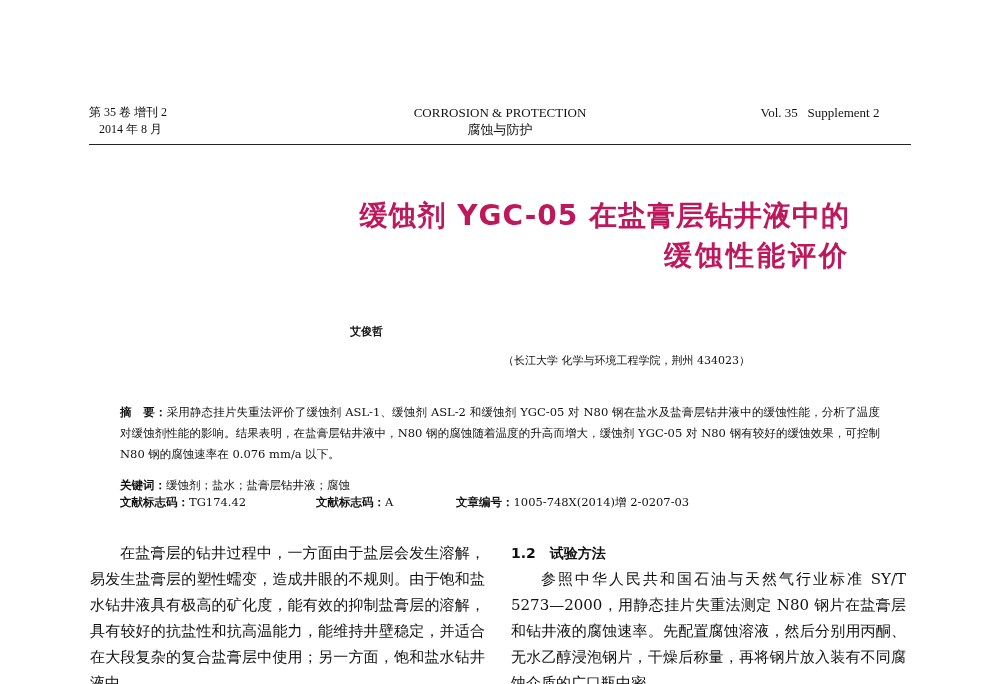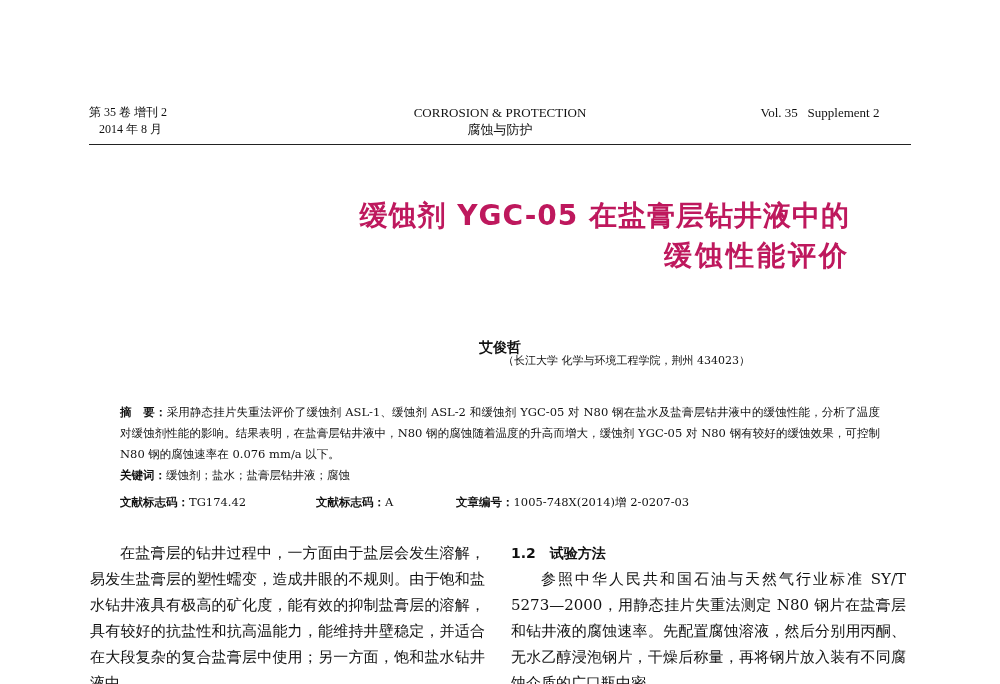--- a/index.html
+++ b/index.html
@@ -49,25 +49,24 @@
       font-weight: bold;
       font-size: 28px; line-height: 40px;
       letter-spacing: 1px;
       color: #be185d;
     }
     .title .t1 { display: block; }
     .title .t2 { display: block; letter-spacing: 3px; }
 
     
     .author {
-      left: 350px; top: 339px; width: 300px;
-      text-align: center;
+      left: 350px; top: 324px; width: 300px;
       font-family: "DejaVu Sans", "Liberation Sans", sans-serif;
       font-weight: bold;
-      font-size: 14px; line-height: 16px;
+      font-size: 11px; line-height: 16px;
     }
     .affil {
       left: 250px; top: 353px; width: 500px;
       text-align: right;
       font-size: 11px; line-height: 16px;
     }
 
     
     .abstract {
       left: 120px; top: 402px; width: 760px;
@@ -129,21 +128,21 @@
 <div class="abs title">
   <span class="t1">缓蚀剂 YGC-05 在盐膏层钻井液中的</span>
   <span class="t2">缓蚀性能评价</span>
 </div>
 
 <div class="abs author">艾俊哲</div>
 <div class="abs affil">（长江大学 化学与环境工程学院，荆州 434023）</div>
 
 <div class="abs abstract">
   <p><span class="label" style="white-space:pre">摘　要：</span><span>采用静态挂片失重法评价了缓蚀剂 ASL-1、缓蚀剂 ASL-2 和缓蚀剂 YGC-05 对 N80 钢在盐水及盐膏层钻井液中的缓蚀性能，分析了温度对缓蚀剂性能的影响。结果表明，在盐膏层钻井液中，N80 钢的腐蚀随着温度的升高而增大，缓蚀剂 YGC-05 对 N80 钢有较好的缓蚀效果，可控制 N80 钢的腐蚀速率在 0.076 mm/a 以下。</span></p>
-  <p style="line-height:16px;margin-top:2px;"><span class="label">关键词：</span><span>缓蚀剂；盐水；盐膏层钻井液；腐蚀</span></p>
+  <p style="line-height:16px;margin-top:12px;"><span class="label">关键词：</span><span>缓蚀剂；盐水；盐膏层钻井液；腐蚀</span></p>
 </div>
 
 <div class="abs meta-row meta">
   <span class="item clc"><span class="label">文献标志码：</span><span>TG174.42</span></span><span class="item doccode"><span class="label">文献标志码：</span><span>A</span></span><span class="item"><span class="label">文章编号：</span><span>1005-748X(2014)增 2-0207-03</span></span>
 </div>
 
 <div class="abs col col-left">
   <p>在盐膏层的钻井过程中，一方面由于盐层会发生溶解，易发生盐膏层的塑性蠕变，造成井眼的不规则。由于饱和盐水钻井液具有极高的矿化度，能有效的抑制盐膏层的溶解，具有较好的抗盐性和抗高温能力，能维持井壁稳定，并适合在大段复杂的复合盐膏层中使用；另一方面，饱和盐水钻井液中</p>
 </div>
 

